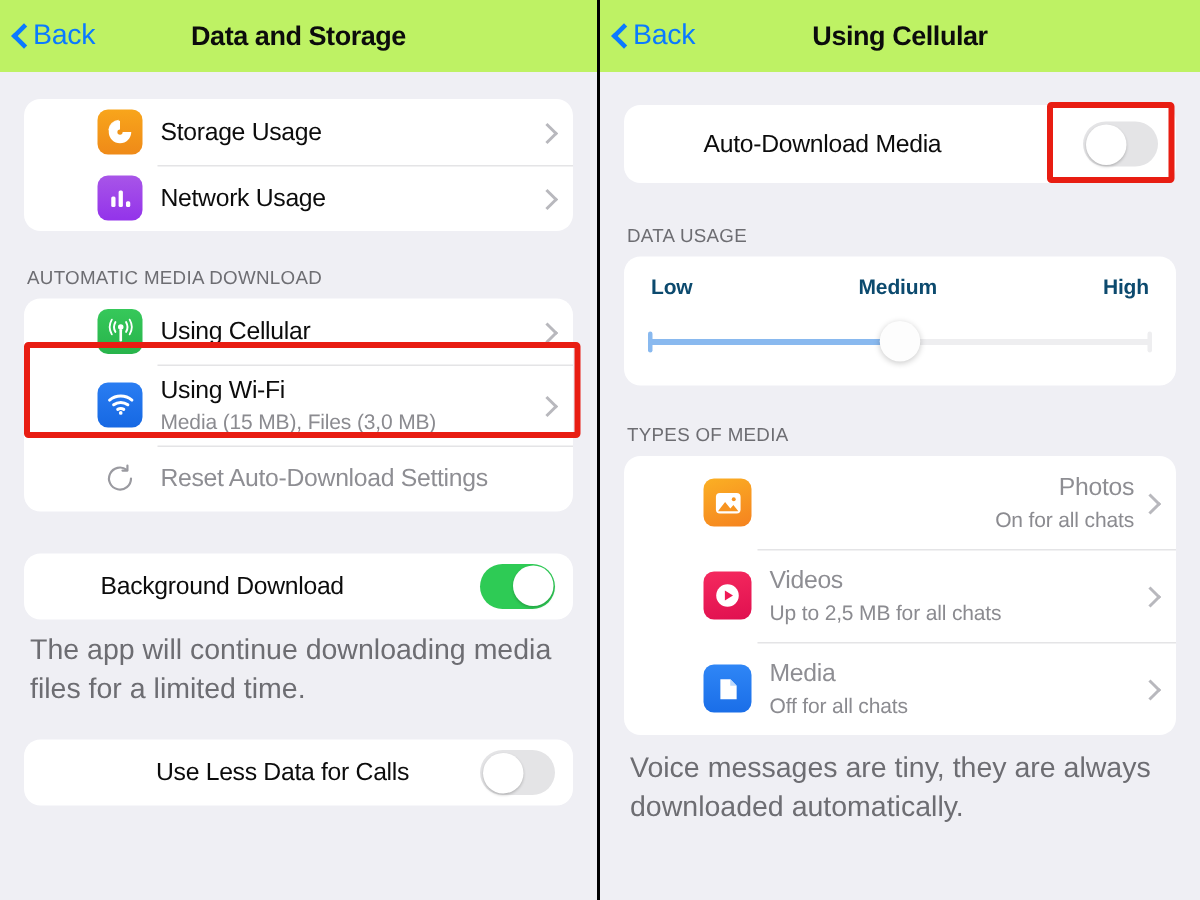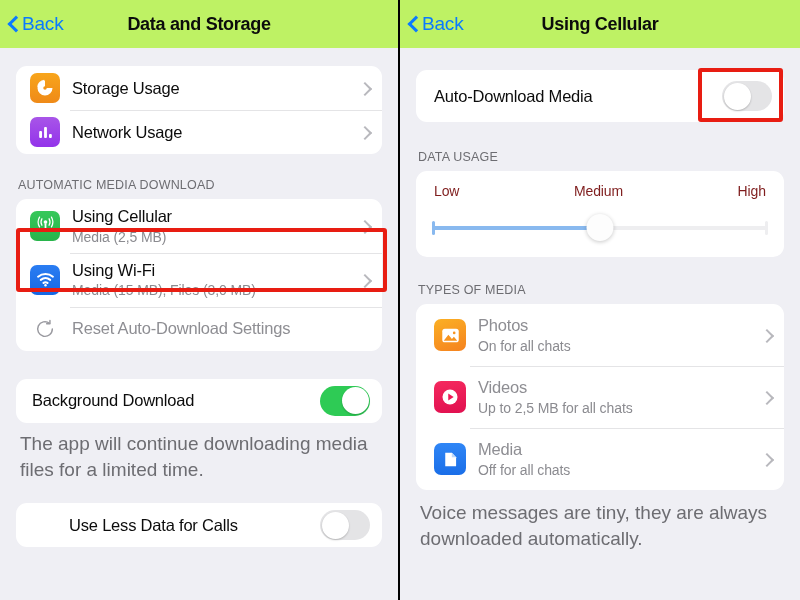--- a/index.html
+++ b/index.html
@@ -78,20 +78,21 @@
     font-size: 12.5px;
     color: #6d6d72;
     letter-spacing: 0.2px;
     padding: 0 0 7px 18px;
   }
   .card {
     background: #ffffff;
     border-radius: 11px;
     margin: 0 16px;
     overflow: hidden;
+    padding-left: 35px;
   }
   .footnote {
     font-size: 19px;
     color: #6d6d72;
     line-height: 1.38;
     padding: 8px 20px 0 20px;
   }
 
   
   .row {
@@ -178,23 +179,24 @@
   .ic-video  { background: linear-gradient(170deg,#f5295e,#e01050); }
   .ic-files  { background: linear-gradient(180deg,#2f86f6,#1a6ee8); }
   .ic-reset  { background: transparent; }
 
   
   .slider-card { padding: 12px 16px 16px 16px; }
   .slider-labels {
     display: flex;
     justify-content: space-between;
     font-size: 14px;
-    color: #7f1d1d;
+    color: #0c4a6e;
     letter-spacing: -0.1px;
     padding: 0 2px 16px 2px;
+    font-weight: bold;
   }
   .slider-wrap {
     position: relative;
     height: 26px;
   }
   .slider-track {
     position: absolute;
     left: 0; right: 0; top: 11px;
     height: 4px;
     border-radius: 2px;
@@ -292,21 +294,20 @@
             <rect x="11" y="9.5" width="2" height="9.5" rx="1" fill="#ffffff"></rect>
             <circle cx="12" cy="8" r="2.1" fill="#ffffff"></circle>
             <path d="M7.9 4.3a7.5 7.5 0 0 0 0 7.4" stroke="#ffffff" stroke-width="1.5" fill="none" stroke-linecap="round"></path>
             <path d="M16.1 4.3a7.5 7.5 0 0 1 0 7.4" stroke="#ffffff" stroke-width="1.5" fill="none" stroke-linecap="round"></path>
             <path d="M5.2 2.4a11 11 0 0 0 0 11.2" stroke="#ffffff" stroke-width="1.4" fill="none" stroke-linecap="round"></path>
             <path d="M18.8 2.4a11 11 0 0 1 0 11.2" stroke="#ffffff" stroke-width="1.4" fill="none" stroke-linecap="round"></path>
           </svg>
         </div>
         <div class="row-text">
           <div class="row-title">Using Cellular</div>
-          <div class="row-sub">Media (2,5 MB)</div>
         </div>
         <span class="chev-right"></span>
       </div>
 
       <div class="row">
         <div class="row-icon ic-blue">
           <svg width="21" height="21" viewBox="0 0 24 24">
             <path d="M3.5 8.8a13.5 13.5 0 0 1 17 0" stroke="#ffffff" stroke-width="2.3" fill="none" stroke-linecap="round"></path>
             <path d="M6.6 12.4a9 9 0 0 1 10.8 0" stroke="#ffffff" stroke-width="2.3" fill="none" stroke-linecap="round"></path>
             <path d="M9.7 15.9a4.3 4.3 0 0 1 4.6 0" stroke="#ffffff" stroke-width="2.3" fill="none" stroke-linecap="round"></path>
@@ -397,21 +398,21 @@
         <div class="slider-end left"></div>
         <div class="slider-end right"></div>
         <div class="slider-thumb" id="slider-thumb" style="left: 50%;"></div>
       </div>
     </div>
 
     <div style="height:26px"></div>
     <div class="section-header">TYPES OF MEDIA</div>
     <div class="card">
 
-      <div class="row" style="padding-left:18px; min-height:62px;">
+      <div class="row" style="padding-left:18px; min-height:62px;text-align:right;">
         <div class="row-icon ic-photos" style="width:32px;height:32px;flex:0 0 32px;">
           <svg width="21" height="21" viewBox="0 0 24 24">
             <rect x="2.6" y="4.2" width="18.8" height="15.6" rx="3" fill="#ffffff"></rect>
             <circle cx="16.2" cy="9" r="1.5" fill="#f79420"></circle>
             <path d="M4.2 18 9.6 11l4 5 2.3-2.6 3.8 4.6z" fill="#f79420"></path>
           </svg>
         </div>
         <div class="row-text">
           <div class="row-title dim">Photos</div>
           <div class="row-sub">On for all chats</div>

